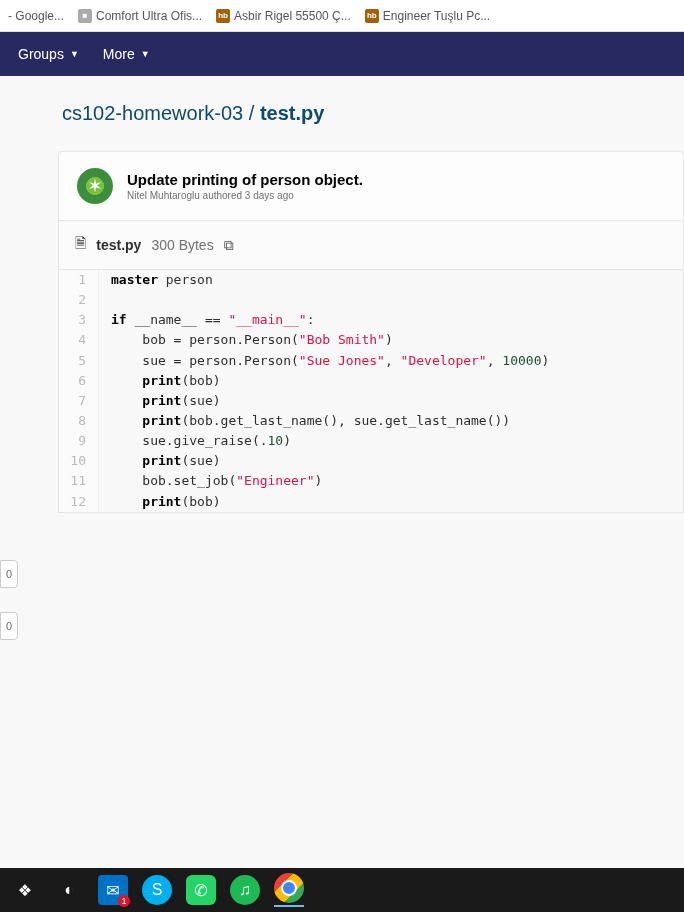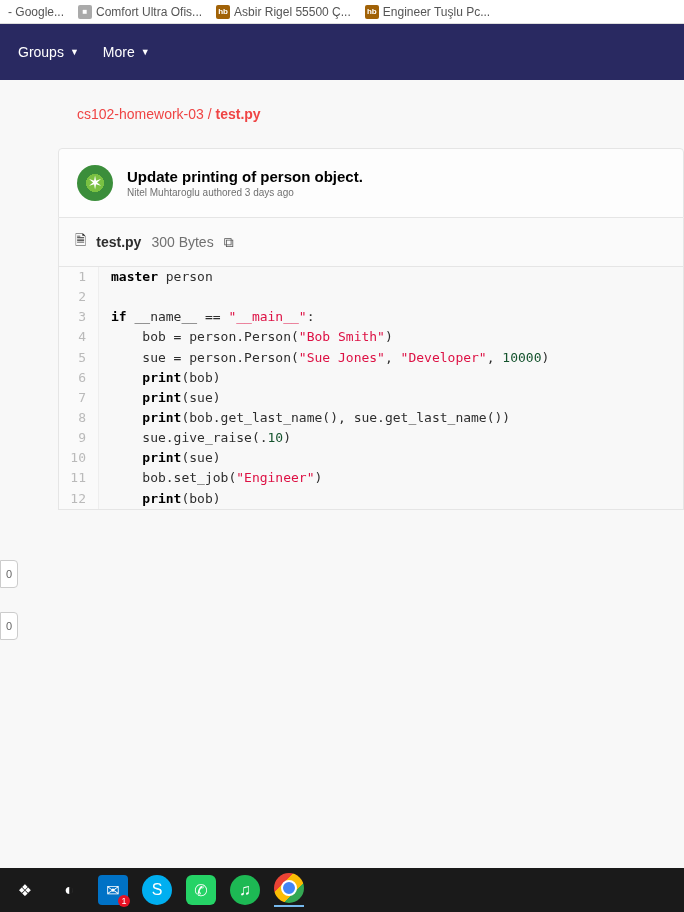--- a/index.html
+++ b/index.html
@@ -1,30 +1,30 @@
 <!DOCTYPE html>
 <html><head>
 <meta charset="utf-8">
 <style>
 * { margin:0; padding:0; box-sizing:border-box; }
 body { font-family: -apple-system, "Segoe UI", Helvetica, Arial, sans-serif; font-size:13px; color:#2e2e2e; background:#f8f8f8; width:684px; height:912px; overflow:hidden; }
-.bookmarks-bar { height:24px; background:#fff; border-bottom:1px solid #ddd; display:flex; align-items:center; padding:0 8px; gap:14px; font-size:12px; color:#555; }
+.bookmarks-bar { height:32px; background:#fff; border-bottom:1px solid #ddd; display:flex; align-items:center; padding:0 8px; gap:14px; font-size:12px; color:#555; }
 .bm-item { display:flex; align-items:center; gap:4px; white-space:nowrap; }
 .bm-icon { width:14px; height:14px; border-radius:2px; display:inline-flex; align-items:center; justify-content:center; font-size:8px; color:#fff; font-weight:bold; }
 .bm-hb { background:#a16207; }
-.nav-bar { height:56px; background:#292961; display:flex; align-items:center; padding:0 18px; gap:24px; color:#fff; font-size:14px; }
+.nav-bar { height:44px; background:#292961; display:flex; align-items:center; padding:0 18px; gap:24px; color:#fff; font-size:14px; }
 .nav-item { display:flex; align-items:center; gap:6px; cursor:pointer; }
 .chev { font-size:9px; }
 .main { padding:18px 0 0 58px; background:#f8f8f8; }
 .breadcrumb { font-size:14px; color:#707070; margin-bottom:24px; }
 .breadcrumb a { color:#707070; text-decoration:none; }
 .breadcrumb .sep { margin:0 6px; color:#a0a0a0; }
 .branch-row { display:flex; align-items:center; margin-bottom:18px; }
 .branch-select { width:180px; height:36px; border:1px solid #dcdcdc; border-radius:4px; background:#fff; display:flex; align-items:center; justify-content:space-between; padding:0 12px; font-size:14px; color:#2e2e2e; cursor:pointer; }
-.path-box { margin-left:15px; font-size:14px; color:#ef4444; padding:8px 4px; }
+.path-box { margin-left:0; font-size:20px; color:#0c4a6e; padding:8px 4px; }
 .path-box .file { font-weight:700; }
 .commit-box { background:#fdfdfd; border:1px solid #e5e5e5; border-radius:4px 4px 0 0; padding:16px 18px; display:flex; align-items:center; gap:14px; margin-top:6px; }
 .avatar { width:36px; height:36px; border-radius:50%; background:radial-gradient(circle,#7ac142 35%,#3b8e3b 36%); display:flex; align-items:center; justify-content:center; color:#fff; font-size:18px; }
 .commit-title { font-weight:700; font-size:15px; color:#000000; }
 .commit-meta { font-size:10px; color:#707070; margin-top:2px; }
 .file-head { background:#fafafa; border:1px solid #e5e5e5; border-top:none; padding:12px 16px; display:flex; align-items:center; gap:10px; font-size:14px; }
 .file-head .fname { font-weight:700; }
 .file-head .size { color:#707070; }
 .copy-icon { cursor:pointer; color:#555; font-size:14px; }
 .code-wrap { border:1px solid #e5e5e5; border-top:none; font-family: "SFMono-Regular", Menlo, Consolas, monospace; font-size:13px; line-height:1.55; }

